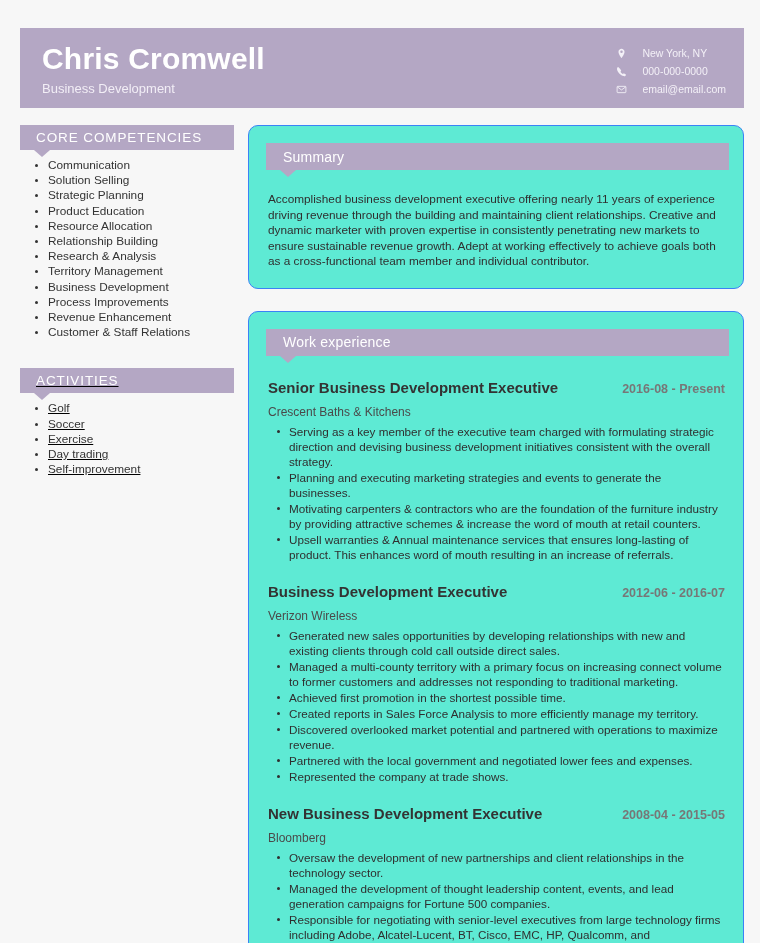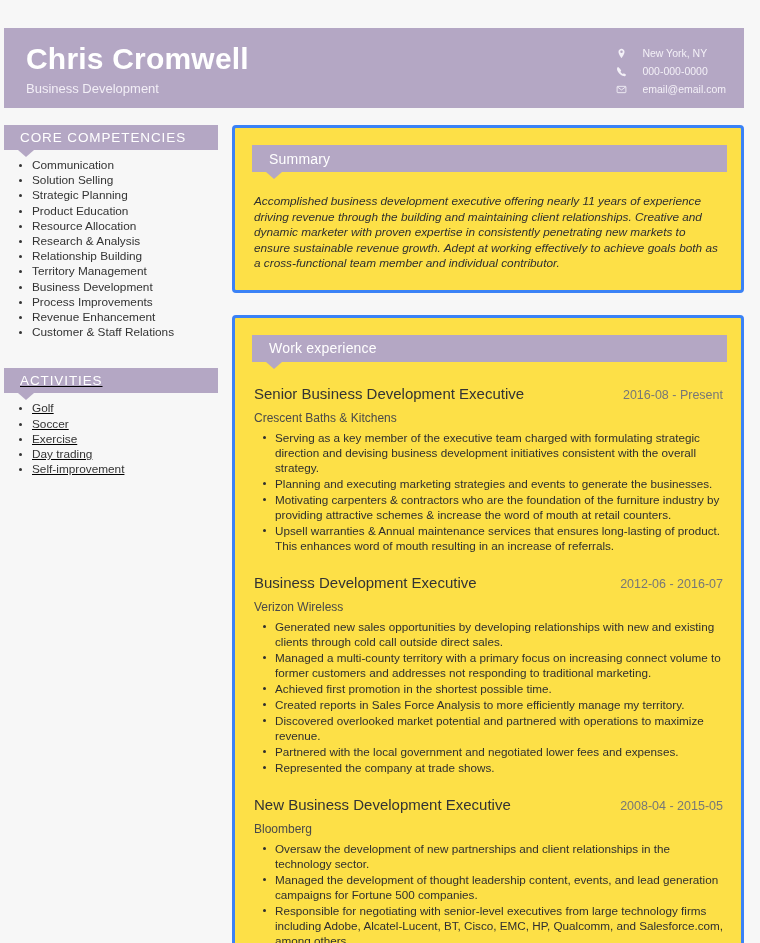--- a/index.html
+++ b/index.html
@@ -10,21 +10,21 @@
     background: #f7f7f7;
     font-family: "Liberation Sans", sans-serif;
     -webkit-font-smoothing: antialiased;
   }
 
   .page {
     position: relative;
     width: 760px;
     height: 943px;
     background: #f7f7f7;
-    padding: 28px 16px 0 4px;
+    padding: 28px 16px 0 20px;
   }
 
   
   .header {
     position: relative;
     background: #b4a7c4;
     height: 80px;
     padding: 14px 18px 0 18px;
     display: flex;
     justify-content: space-between;
@@ -127,56 +127,56 @@
     top: 6px;
     width: 3px; height: 3px;
     border-radius: 50%;
     background: #333333;
   }
 
   .side-block + .side-block { margin-top: 28px; text-decoration: underline; }
 
   
   .card {
-    background: #fde047;
-    border: 3px solid #3b82f6;
-    border-radius: 4px;
+    background: #5eead4;
+    border: 1px solid #3b82f6;
+    border-radius: 10px;
     padding: 14px 14px 18px 14px;
   }
   .card + .card { margin-top: 22px; }
 
   .card-bar {
     height: 27px;
     display: flex;
     align-items: center;
     padding-left: 17px;
     font-size: 14px;
     letter-spacing: 0.2px;
     margin: 3px 0 0 3px;
   }
 
   .summary-text {
     margin: 22px 4px 0 5px;
     font-size: 11.8px;
     line-height: 15.6px;
     color: #2f2f2f;
     text-align: left;
-    font-style: italic;
   }
 
   
   .jobs { margin-top: 22px; }
   .job { padding: 0 4px 0 5px; }
   .job + .job { margin-top: 20px; }
 
   .job-head {
     display: flex;
     justify-content: space-between;
     align-items: baseline;
     gap: 0;
+    font-weight: bold;
   }
   .job-title {
     font-size: 15px;
     color: #333333;
     line-height: 20px;
   }
   .job-date {
     font-size: 12.5px;
     color: #777777;
     line-height: 20px;
@@ -259,22 +259,22 @@
     <div class="sidebar">
 
       <div class="side-block">
         <div class="bar side-bar">CORE COMPETENCIES</div>
         <ul class="side-list">
           <li>Communication</li>
           <li>Solution Selling</li>
           <li>Strategic Planning</li>
           <li>Product Education</li>
           <li>Resource Allocation</li>
+          <li>Relationship Building</li>
           <li>Research &amp; Analysis</li>
-          <li>Relationship Building</li>
           <li>Territory Management</li>
           <li>Business Development</li>
           <li>Process Improvements</li>
           <li>Revenue Enhancement</li>
           <li>Customer &amp; Staff Relations</li>
         </ul>
       </div>
 
       <div class="side-block">
         <div class="bar side-bar">ACTIVITIES</div>

